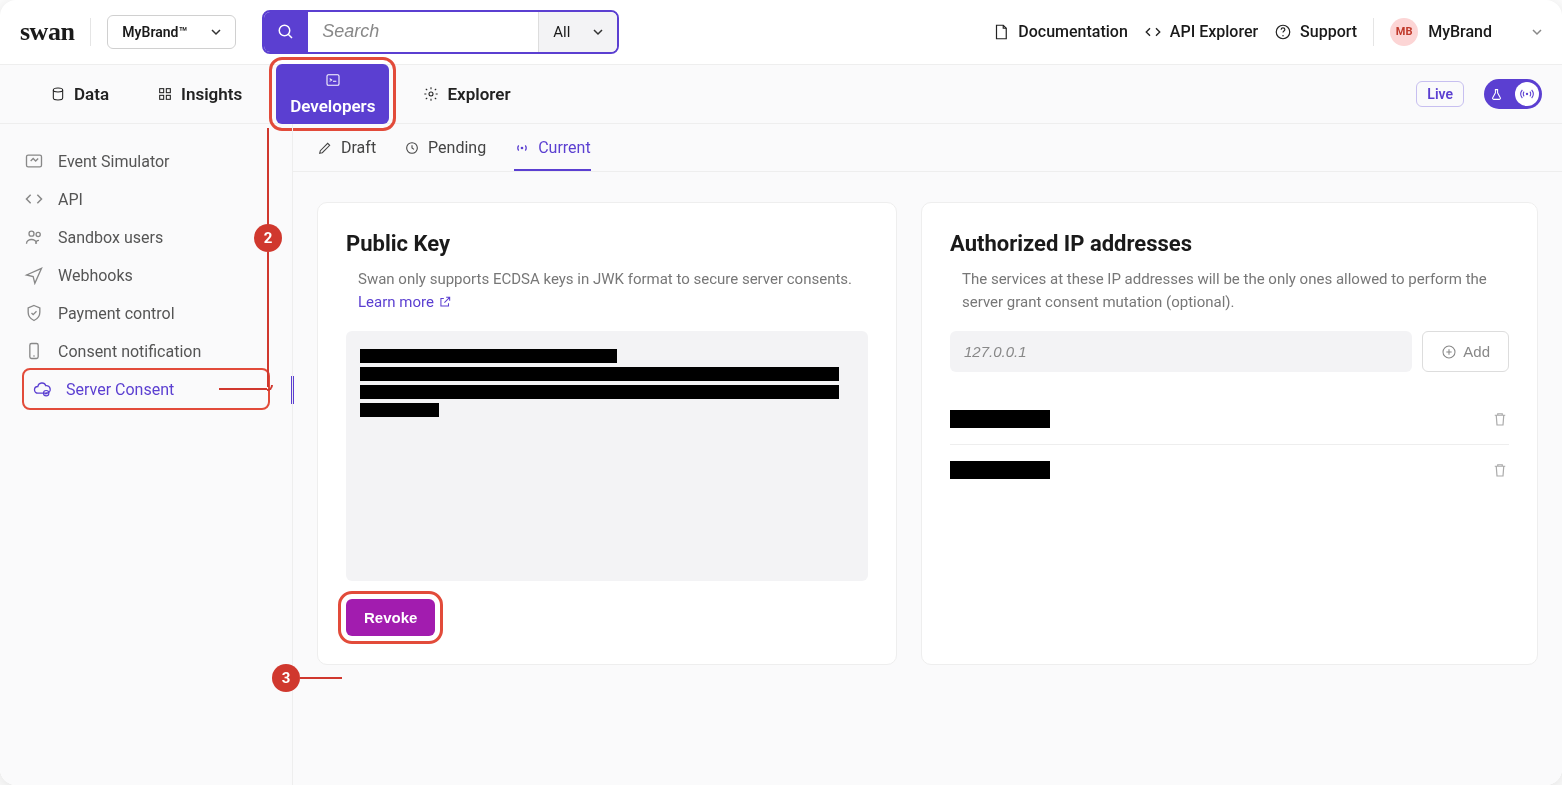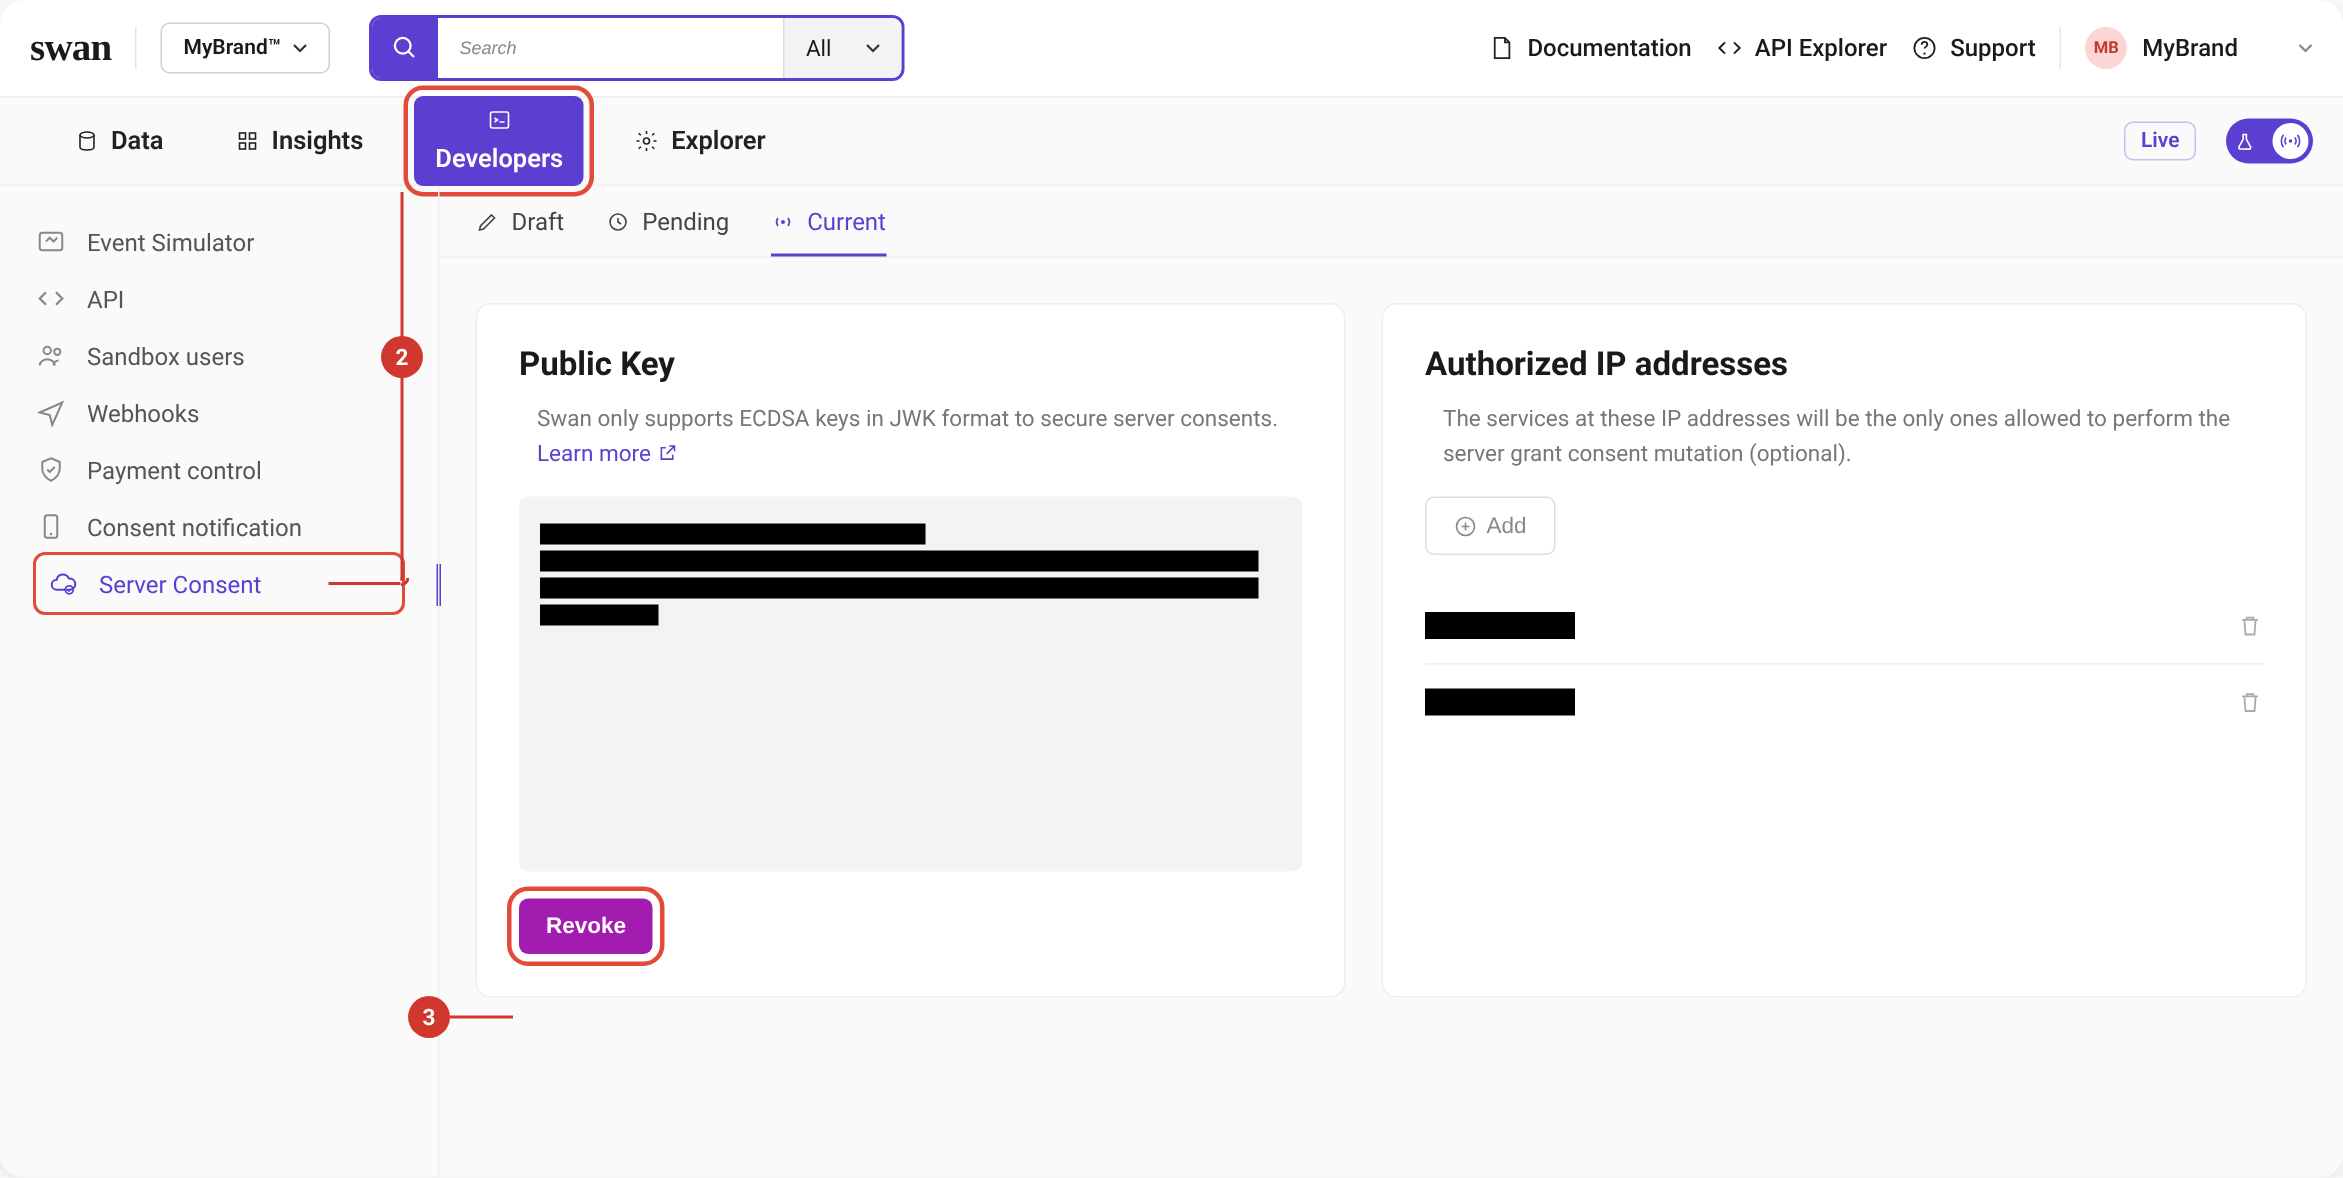--- a/index.html
+++ b/index.html
@@ -36,41 +36,41 @@
     letter-spacing: -0.5px;
     font-family: Georgia, 'Times New Roman', serif;
   }
   .vsep {
     width: 1px; height: 28px; background: #e5e5e5;
   }
   .brand-btn {
     border: 1px solid #d0d0d0;
     border-radius: 6px;
     padding: 8px 14px;
-    display: flex; align-items: center; gap: 8px;
+    display: flex; align-items: center; gap: 24px;
     font-size: 14px; font-weight: 600;
     background: #fff;
     cursor: pointer;
   }
   .chev { width: 10px; height: 10px; }
   .search-wrap {
     display: flex;
     border: 2px solid #5b3fd1;
     border-radius: 8px;
     overflow: hidden;
     height: 44px;
     margin-left: 10px;
   }
   .search-iconbox {
     width: 44px; background: #5b3fd1;
     display: flex; align-items: center; justify-content: center;
   }
   .search-input {
     border: none; outline: none;
-    padding: 4px 14px; font-size: 12px;
+    padding: 4px 14px; font-size: 18px;
     width: 230px;
     font-style: italic;
     color: #0c4a6e;
   }
   .search-input::placeholder { color: #888; font-style: italic; }
   .search-filter {
     display: flex; align-items: center; gap: 23px;
     padding: 0 14px;
     border-left: 1px solid #ddd; background: #f3f3f5;
     font-size: 15px; cursor: pointer;
@@ -514,20 +514,21 @@
             <div class="redact-line" style="width:97%"></div>
             <div class="redact-line" style="width:16%"></div>
           </div>
           <button class="revoke-btn highlight">Revoke</button>
         </div>
 
         <div class="card">
           <h2>Authorized IP addresses</h2>
           <p class="desc">The services at these IP addresses will be the only ones allowed to perform the server grant consent mutation (optional).</p>
           <div class="ip-input-row">
+            <input class="ip-input" placeholder="127.0.0.1" style="">
             <button class="add-btn">
               <svg width="16" height="16" viewBox="0 0 24 24" fill="none">
                   <circle cx="12" cy="12" r="9" stroke="#888" stroke-width="1.6"></circle>
                   <path d="M12 8v8M8 12h8" stroke="#888" stroke-width="1.6"></path>
                 </svg>
               <span>Add</span>
             </button>
           </div>
           <div class="ip-row">
             <div class="ip-redact"></div>

